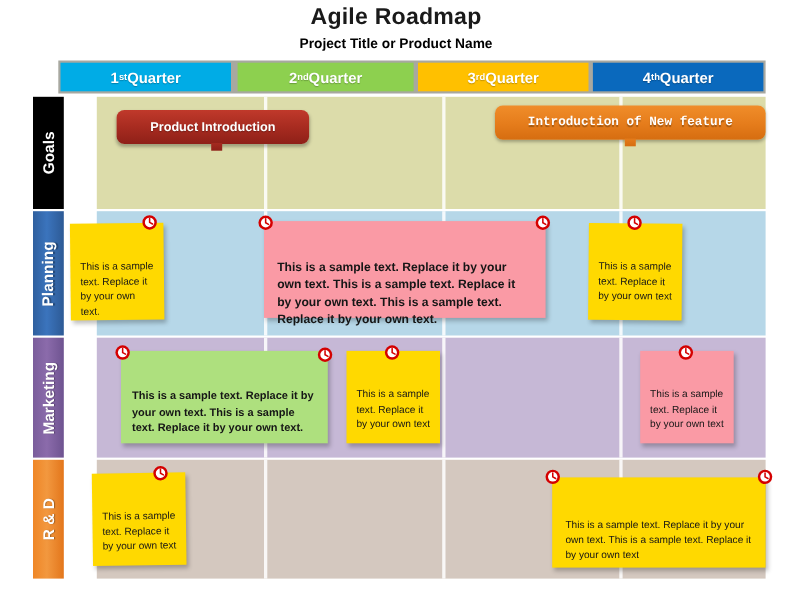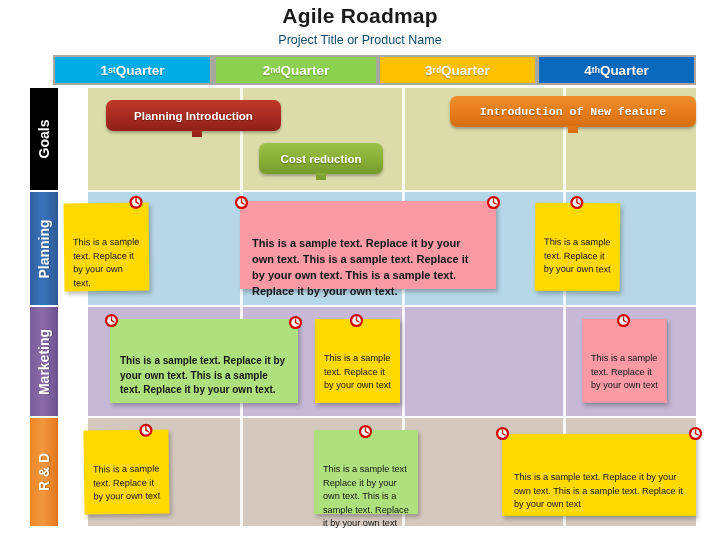--- a/index.html
+++ b/index.html
@@ -15,21 +15,21 @@
   
   .main-title{
     position:absolute;left:0;top:4px;width:720px;
     text-align:center;
     font-size:21px;font-weight:bold;color:#1a1a1a;
     letter-spacing:.2px;
   }
   .sub-title{
     position:absolute;left:0;top:33px;width:720px;
     text-align:center;
-    font-size:12.5px;font-weight:normal;color:#0c4a6e;
+    font-size:12.5px;font-weight:bold;color:#000000;
   }
 
   
   .hdr-bar{
     position:absolute;top:55px;left:53px;width:643px;height:30px;
     background:#a8a8a0;
   }
   .q-hdr{
     position:absolute;top:57px;height:26px;
     display:flex;align-items:center;justify-content:center;
@@ -152,33 +152,29 @@
     <div class="row-bg">
       <div class="vdiv" style="left:152px;"></div>
       <div class="vdiv" style="left:314px;"></div>
       <div class="vdiv" style="left:475px;"></div>
     </div>
     <div class="side side-goals">
       <span>Goals</span>
     </div>
 
     <div class="goal goal-red" style="left:76px;top:12px;width:175px;height:31px;">
-      <span>Planning Introduction</span>
+      <span>Product Introduction</span>
       <span class="tail" style="left:86px;"></span>
     </div>
 
     <div class="goal goal-orange" style="left:420px;top:8px;width:246px;height:31px;font-family:Liberation Mono, monospace;">
       <span>Introduction of New feature</span>
       <span class="tail" style="left:118px;"></span>
     </div>
 
-    <div class="goal goal-green" style="left:229px;top:55px;width:124px;height:31px;">
-      <span>Cost reduction</span>
-      <span class="tail" style="left:57px;"></span>
-    </div>
   </div>
 
   <div class="row r-planning">
     <div class="row-bg">
       <div class="vdiv" style="left:152px;"></div>
       <div class="vdiv" style="left:314px;"></div>
       <div class="vdiv" style="left:475px;"></div>
     </div>
     <div class="side side-planning">
       <span>Planning</span>
@@ -290,30 +286,20 @@
       <span class="note-text">This is a sample text. Replace it by your own text</span>
       <span class="pin" style="left:55px;top:-7px;">
         <svg viewBox="0 0 16 16">
             <circle cx="8" cy="8" r="7" fill="#d40000"></circle>
             <circle cx="8" cy="8" r="4.6" fill="#ffffff"></circle>
             <path d="M8 4.2 V8 L10.8 9.6" stroke="#d40000" stroke-width="1.5" fill="none" stroke-linecap="round"></path>
           </svg>
       </span>
     </div>
 
-    <div class="note note-green" style="left:284px;top:12px;width:104px;height:84px;">
-      <span class="note-text">This is a sample text Replace it by your own text. This is a sample text. Replace it by your own text</span>
-      <span class="pin" style="left:44px;top:-6px;">
-        <svg viewBox="0 0 16 16">
-            <circle cx="8" cy="8" r="7" fill="#d40000"></circle>
-            <circle cx="8" cy="8" r="4.6" fill="#ffffff"></circle>
-            <path d="M8 4.2 V8 L10.8 9.6" stroke="#d40000" stroke-width="1.5" fill="none" stroke-linecap="round"></path>
-          </svg>
-      </span>
-    </div>
 
     <div class="note note-yellow" style="left:472px;top:16px;width:194px;height:82px;padding:10px 12px;">
       <span class="note-text">This is a sample text. Replace it by your own text. This is a sample text. Replace it by your own text</span>
       <span class="pin" style="left:-7px;top:-8px;">
         <svg viewBox="0 0 16 16">
             <circle cx="8" cy="8" r="7" fill="#d40000"></circle>
             <circle cx="8" cy="8" r="4.6" fill="#ffffff"></circle>
             <path d="M8 4.2 V8 L10.8 9.6" stroke="#d40000" stroke-width="1.5" fill="none" stroke-linecap="round"></path>
           </svg>
       </span>

